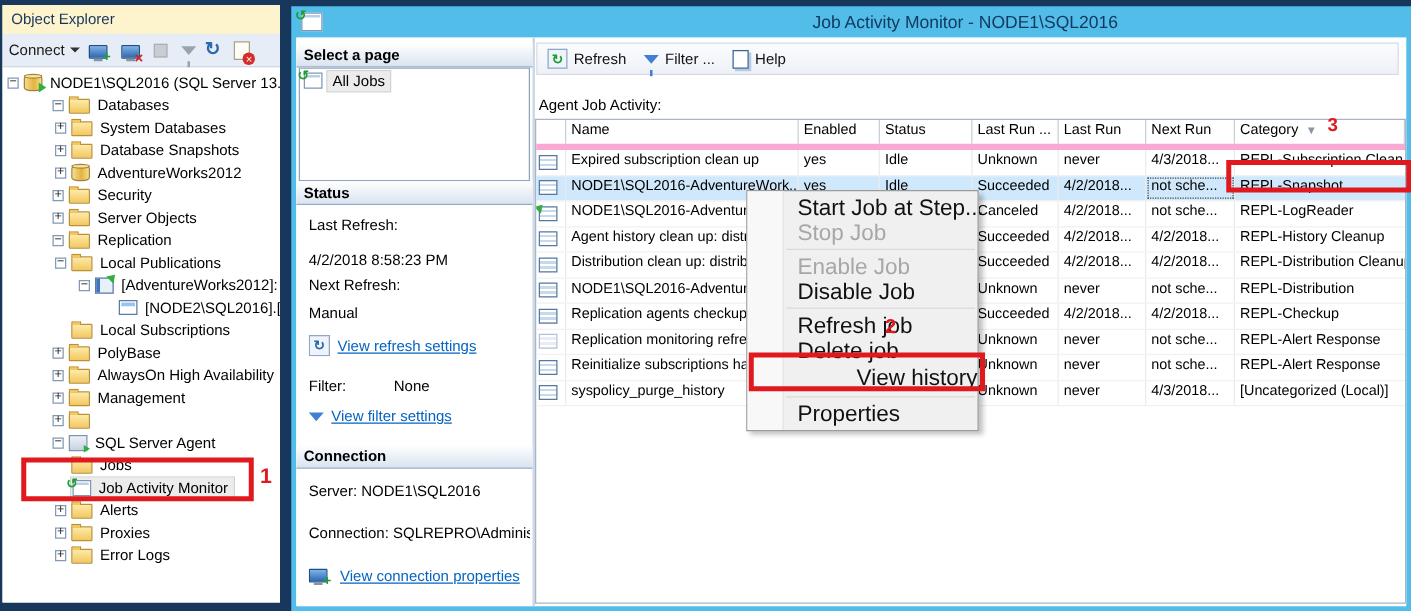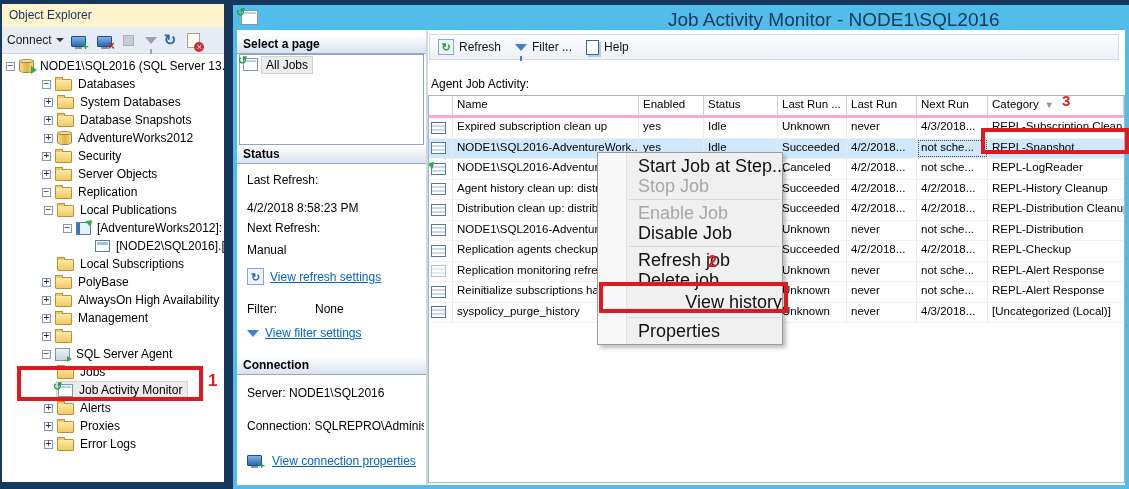--- a/index.html
+++ b/index.html
@@ -51,21 +51,21 @@
   .funnel.blue{border-top-color:#3f7fd4;}
   .funnel-stem{position:absolute;left:-1px;top:5px;width:2px;height:5px;background:#9aa3ad;}
   .funnel.blue .funnel-stem{background:#3f7fd4;}
   .ic-refresh{color:#2d68ad;font-size:15px;font-weight:bold;line-height:14px;}
   .ic-script{width:11px;height:13px;background:#fdfdf5;border:1px solid #a7a08a;}
   .ic-script::after{content:"\00D7";position:absolute;right:-5px;bottom:-5px;color:#fff;background:#d52b2b;border-radius:50%;width:10px;height:10px;font-size:9px;line-height:10px;text-align:center;}
 
   
   .win{position:absolute;left:233px;top:5px;width:896px;height:484px;background:#52bde9;}
   .win-title{height:25px;position:relative;}
-  .win-title .wtitle{position:absolute;left:435px;top:4px;font-size:19px;color:#123a60;}
+  .win-title .wtitle{position:absolute;left:417px;top:4px;font-size:14px;color:#123a60;}
   .win-title .wicon{position:absolute;left:8px;top:5px;}
   .win-body{position:absolute;left:4px;top:25px;right:4px;bottom:4px;background:#fff;overflow:hidden;}
 
   
   .pane-left{position:absolute;left:0;top:0;width:189px;bottom:0;background:#fff;border-right:2px solid #cdd8e6;font-size:12px;color:#000;}
   .sec-h{position:absolute;left:0;right:0;height:19px;background:linear-gradient(#ffffff,#d9e3f0);border-bottom:1px solid #93a9c6;font-weight:bold;font-size:12px;line-height:19px;padding-left:6px;box-sizing:border-box;}
   .pg-box{position:absolute;left:2px;right:2px;top:24px;height:89px;border:1px solid #8ea4c0;background:#fff;}
   .pg-item{display:flex;align-items:center;height:19px;padding-left:3px;}
   .pl-line{position:absolute;left:10px;right:2px;white-space:nowrap;overflow:hidden;}
   .pl-link{display:flex;align-items:center;gap:6px;color:#0563c1;}
@@ -73,21 +73,21 @@
   .boxed-ic{width:15px;height:15px;border:1px solid #8fa7c4;background:#eef4fb;display:inline-flex;align-items:center;justify-content:center;flex:none;}
 
   
   .pane-main{position:absolute;left:191px;right:0;top:0;bottom:0;background:#fff;}
   .mtoolbar{position:absolute;left:1px;top:4px;right:6px;height:24px;background:linear-gradient(#fbfcfe,#edf1f7);border:1px solid #d3dae6;display:flex;align-items:center;gap:6px;padding:0 4px;font-size:12px;color:#111;}
   .tb-item{display:flex;align-items:center;gap:5px;padding:2px 4px;}
   .gcaption{position:absolute;left:3px;top:47px;font-size:12px;color:#000;}
 
   .grid{position:absolute;left:0;top:65px;width:697px;bottom:2px;border:1px solid #a9b4c4;background:#fff;box-sizing:border-box;font-size:11.5px;color:#000;}
   .grow{display:flex;height:19.5px;align-items:stretch;border-bottom:1px solid #f1f1f1;}
-  .ghead{height:19px;border-bottom:3px solid #f9a8d4;}
+  .ghead{height:19px;border-bottom:5px solid #f9a8d4;}
   .gc{box-sizing:border-box;padding:2px 3px 0 4px;white-space:nowrap;overflow:hidden;border-right:1px solid #ebebeb;}
   .ghead .gc{border-right:1px solid #c9cfd8;}
   .c-ic{width:24px;flex:none;display:flex;align-items:center;justify-content:center;padding:0;}
   .c-name{width:186px;flex:none;}
   .c-en{width:65px;flex:none;}
   .c-st{width:74px;flex:none;}
   .c-lro{width:69px;flex:none;}
   .c-lr{width:70px;flex:none;}
   .c-nr{width:71px;flex:none;}
   .c-cat{flex:1;border-right:none;}

